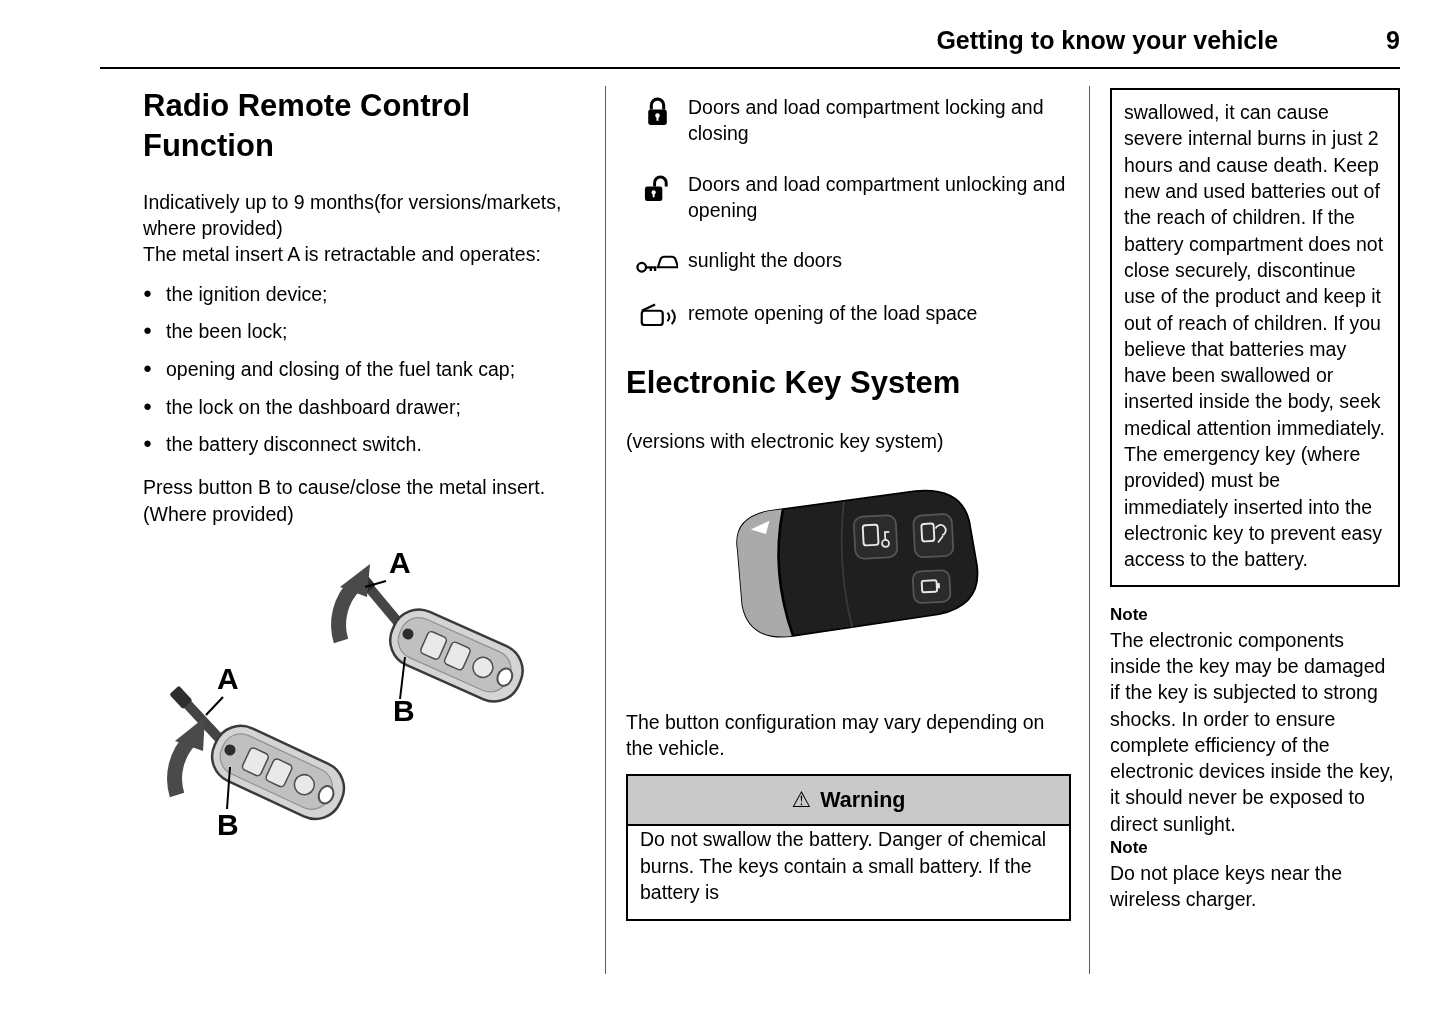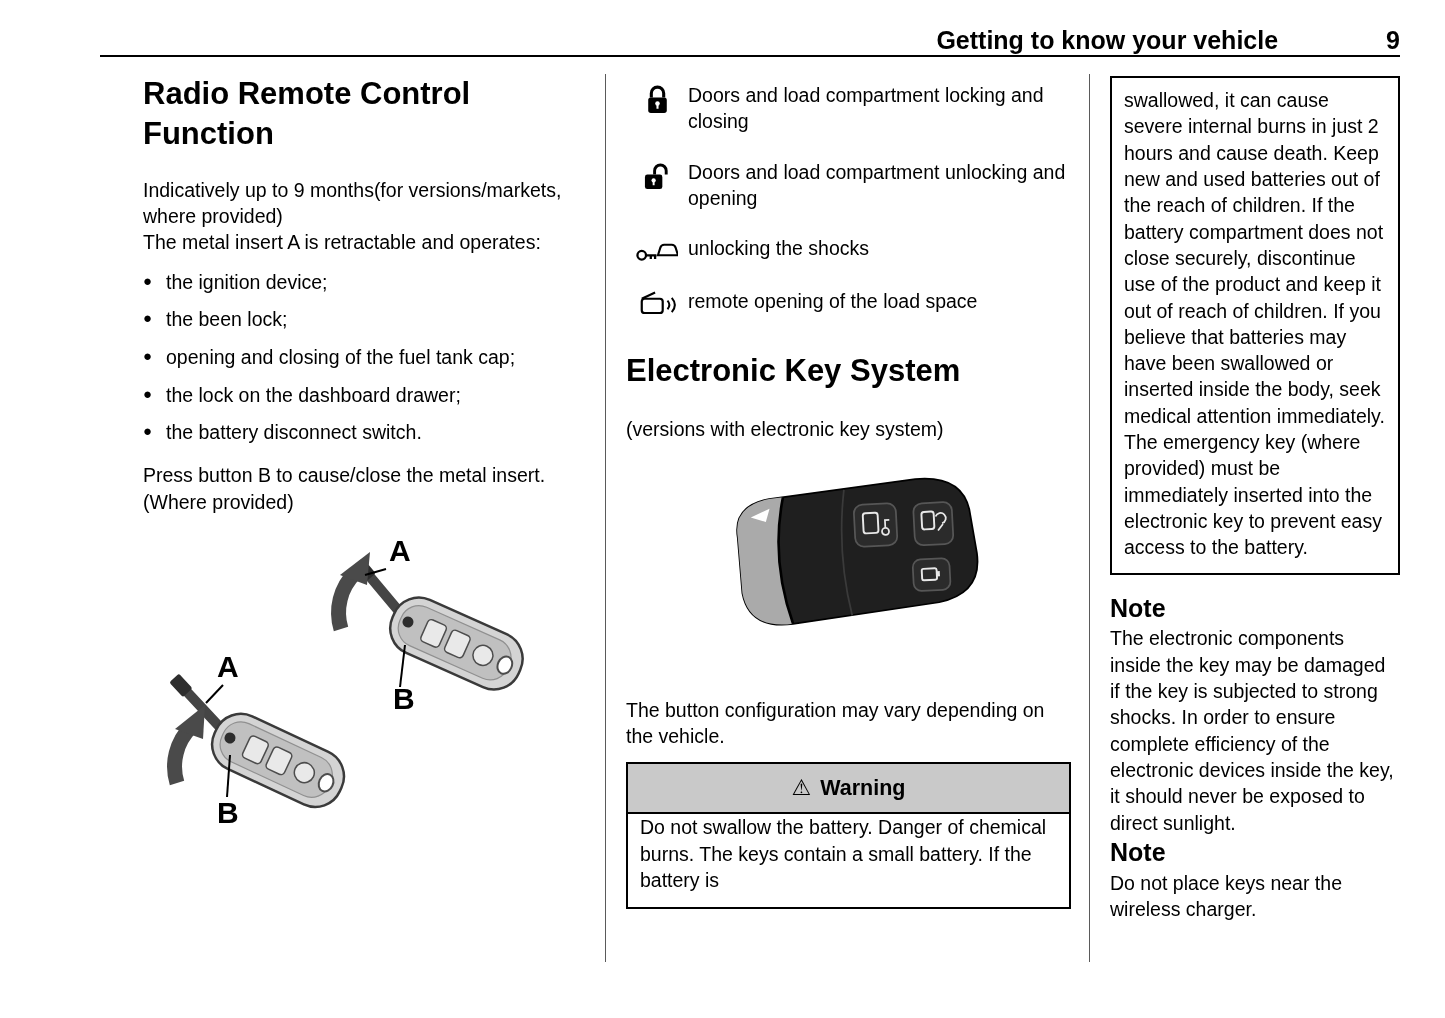--- a/index.html
+++ b/index.html
@@ -7,21 +7,21 @@
     width: 1445px; height: 1018px;
     background: #ffffff; color: #000;
     font-family: "Liberation Sans", sans-serif;
     overflow: hidden;
   }
   .page { padding: 26px 45px 0 100px; }
 
   .header {
     display: flex; justify-content: flex-end; align-items: flex-end;
     gap: 108px; font-weight: bold; font-size: 25px;
-    border-bottom: 2px solid #000;
+    padding-bottom: 12px; border-bottom: 2px solid #000;
   }
 
   .columns { display: flex; margin-top: 17px; min-height: 888px; }
   .col-left  { width: 426px; padding-right: 36px; margin-left: 43px; }
   .vdiv { width: 1px; background: #5a5a5a; }
   .col-mid   { width: 445px; padding: 2px 18px 0 20px; }
   .col-right { flex: 1; padding: 2px 0 0 20px; }
 
   .h1 { font-size: 31px; line-height: 1.3; font-weight: bold; margin: 0 0 22px; }
   .h2 { margin: 34px 0 24px; }
@@ -49,21 +49,21 @@
   .warning-box { border: 2px solid #000; }
   .warning-title {
     background: #c9c9c9; border-bottom: 2px solid #000;
     display: flex; justify-content: center; align-items: center; gap: 9px;
     font-size: 21.5px; font-weight: bold; padding: 11px 0;
   }
   .warning-icon { font-size: 22px; font-weight: normal; }
   .warning-body { padding: 0 12px 14px; }
 
   .warning-cont { border: 2px solid #000; padding: 9px 12px 12px; margin-bottom: 17px; }
-  .note-label { font-size: 25px; font-weight: bold; line-height: 1.35; margin: 0; }
+  .note-label { font-size: 17px; font-weight: bold; line-height: 1.35; margin: 0; }
 
   .fig-label { font-family: "Liberation Sans", sans-serif; font-size: 30px; font-weight: bold; fill: #000; }
   figure { padding: 0; }
 </style>
 </head>
 <body>
 
 <div class="page">
 
   <div class="header">
@@ -167,21 +167,21 @@
         </div>
 
         <div class="icon-row">
           <span class="icon">
             <svg viewBox="0 0 44 28" width="42" height="27">
               <circle cx="6" cy="19" r="4.5" fill="none" stroke="#000" stroke-width="2.4"></circle>
               <path d="M10.5 19 h11 M15.5 19 v4 M20 19 v4" stroke="#000" stroke-width="2.4" fill="none"></path>
               <path d="M23 19 l2.5-8 q1-3 4-3 h8 q3 0 4 3 l2.5 8 z" fill="none" stroke="#000" stroke-width="2.2"></path>
             </svg>
           </span>
-          <span class="icon-text">unlocking the shocks</span>
+          <span class="icon-text">sunlight the doors</span>
         </div>
 
         <div class="icon-row">
           <span class="icon">
             <svg viewBox="0 0 42 28" width="40" height="27">
               <rect x="5" y="9" width="22" height="15" rx="3" fill="none" stroke="#000" stroke-width="2.3"></rect>
               <path d="M5 9 L19 2.5" stroke="#000" stroke-width="2.3" fill="none"></path>
               <path d="M32 11 q4 4.5 0 9" stroke="#000" stroke-width="2.1" fill="none"></path>
               <path d="M36.5 8 q6.5 7.5 0 15" stroke="#000" stroke-width="2.1" fill="none"></path>
             </svg>

